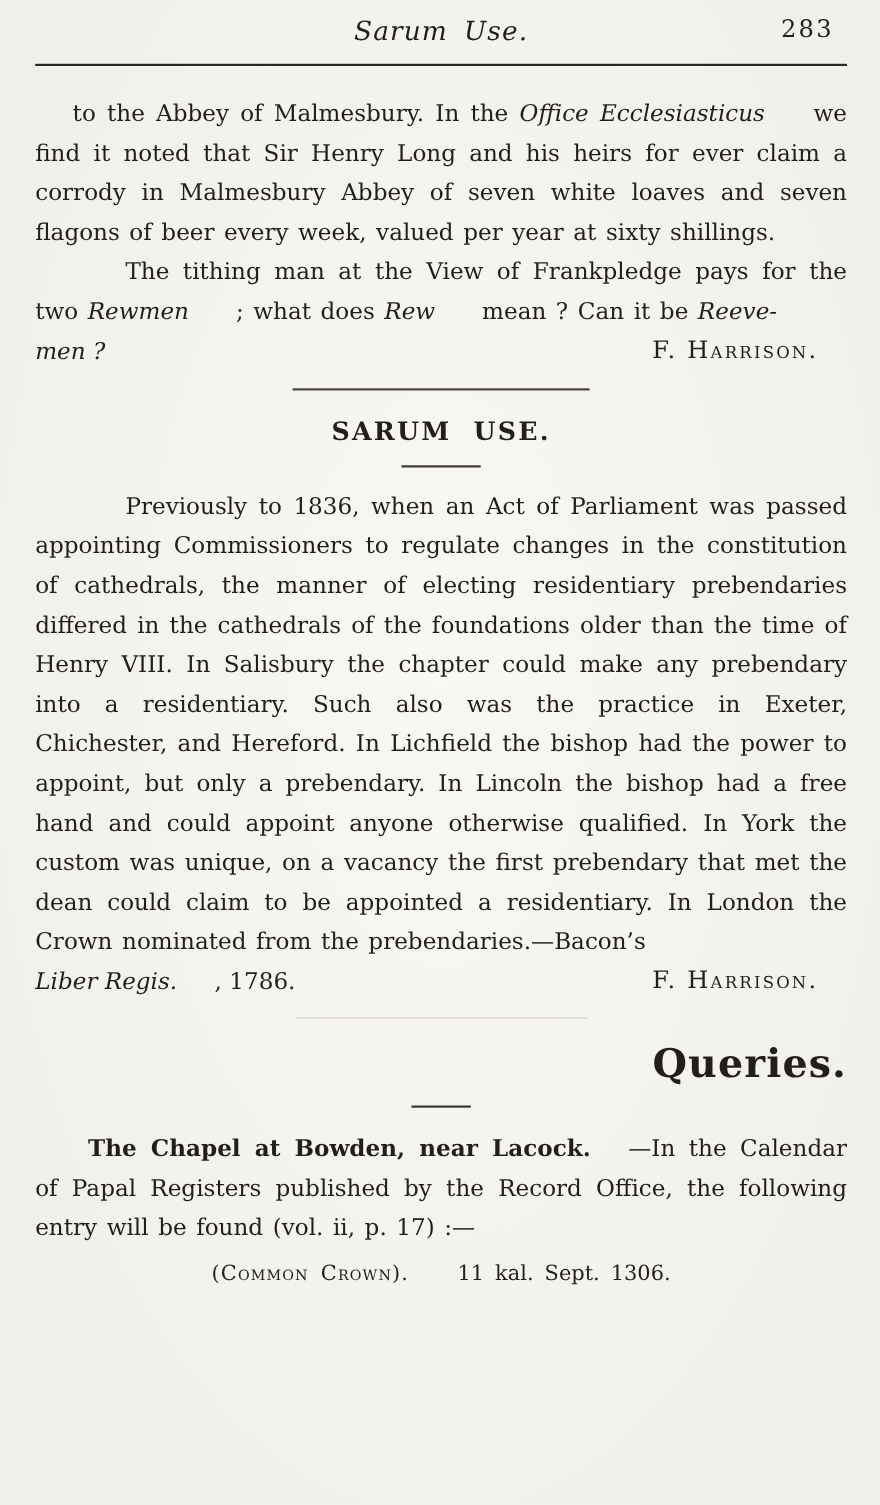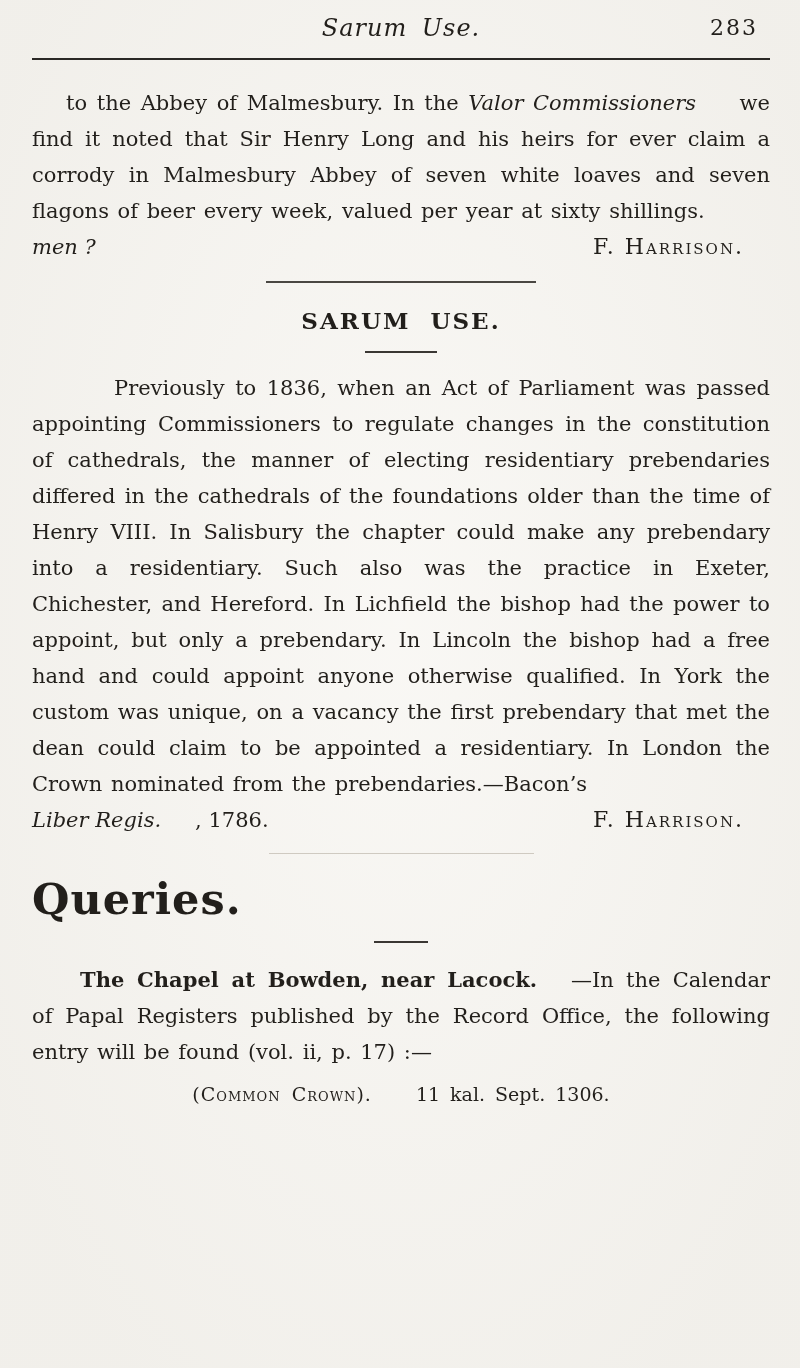--- a/index.html
+++ b/index.html
@@ -95,23 +95,23 @@
   .article-heading {
     margin-top: 24px;
     text-align: center;
     font-weight: bold;
     font-size: 23px;
     letter-spacing: 2px;
     word-spacing: 10px;
   }
   .queries-heading {
     margin-top: 20px;
-    text-align: left;
+    text-align: right;
     font-weight: bold;
-    font-size: 43px;
+    font-size: 36px;
     letter-spacing: 1px;
   }
   .sarum-body { margin-top: 17px; }
   .query-para { margin-top: 19px; }
   
   .letter-heading {
     margin-top: 11px;
     text-align: center;
     font-size: 19px;
     line-height: 26px;
@@ -136,21 +136,22 @@
 <body>
 
 <div class="page">
 
   <div class="running-header">
     <div class="running-title">Sarum Use.</div>
     <div class="page-number">283</div>
   </div>
   <hr class="header-rule">
 
-  <p class="body-para para-1"><span class="seg-normal">to the Abbey of Malmesbury.  In the </span><span class="seg-italic">Valor Commissioners</span><span class="seg-normal"> we find it noted that Sir Henry Long and his heirs for ever claim a corrody in Malmesbury Abbey of seven white loaves and seven flagons of beer every week, valued per year at sixty shillings.</span></p>
+  <p class="body-para para-1"><span class="seg-normal">to the Abbey of Malmesbury.  In the </span><span class="seg-italic">Office Ecclesiasticus</span><span class="seg-normal"> we find it noted that Sir Henry Long and his heirs for ever claim a corrody in Malmesbury Abbey of seven white loaves and seven flagons of beer every week, valued per year at sixty shillings.</span></p>
+  <p class="body-para indent"><span class="seg-normal">The tithing man at the View of Frankpledge pays for the two </span><span class="seg-italic">Rewmen</span><span class="seg-normal"> ; what does </span><span class="seg-italic">Rew</span><span class="seg-normal"> mean ?  Can it be </span><span class="seg-italic">Reeve-</span></p>
   <div class="byline-row">
     <span><span class="seg-italic">men ?</span></span>
     <span class="signature">F. Harrison.</span>
   </div>
 
   <hr class="section-divider">
 
   <h2 class="article-heading">SARUM USE.</h2>
   <hr class="dash-divider">
   <p class="body-para indent sarum-body"><span class="seg-normal">Previously to 1836, when an Act of Parliament was passed appointing Commissioners to regulate changes in the constitution of cathedrals, the manner of electing residentiary prebendaries differed in the cathedrals of the foundations older than the time of Henry VIII.  In Salisbury the chapter could make any prebendary into a residentiary.  Such also was the practice in Exeter, Chichester, and Hereford.  In Lichfield the bishop had the power to appoint, but only a prebendary.  In Lincoln the bishop had a free hand and could appoint anyone otherwise qualified.  In York the custom was unique, on a vacancy the first prebendary that met the dean could claim to be appointed a residentiary.  In London the Crown nominated from the prebendaries.—Bacon’s</span></p>

